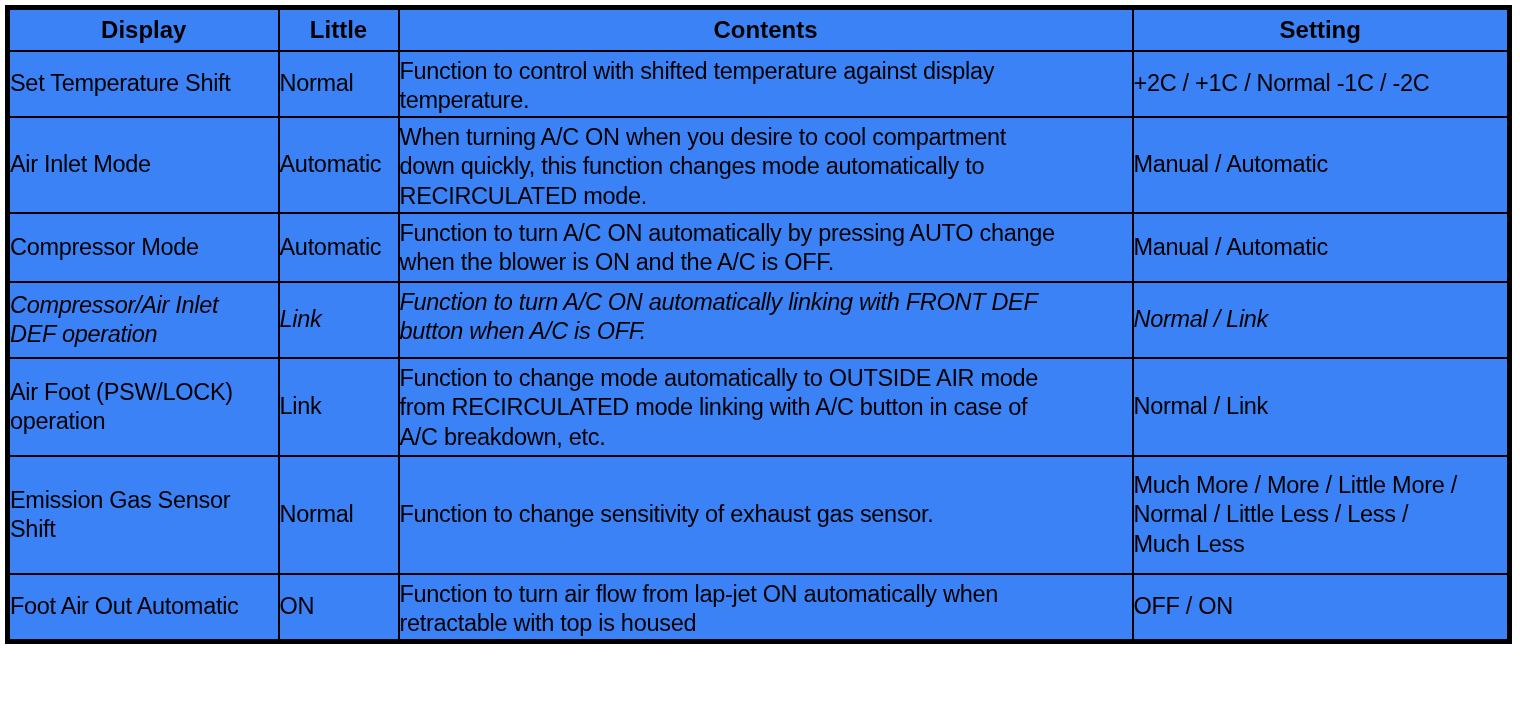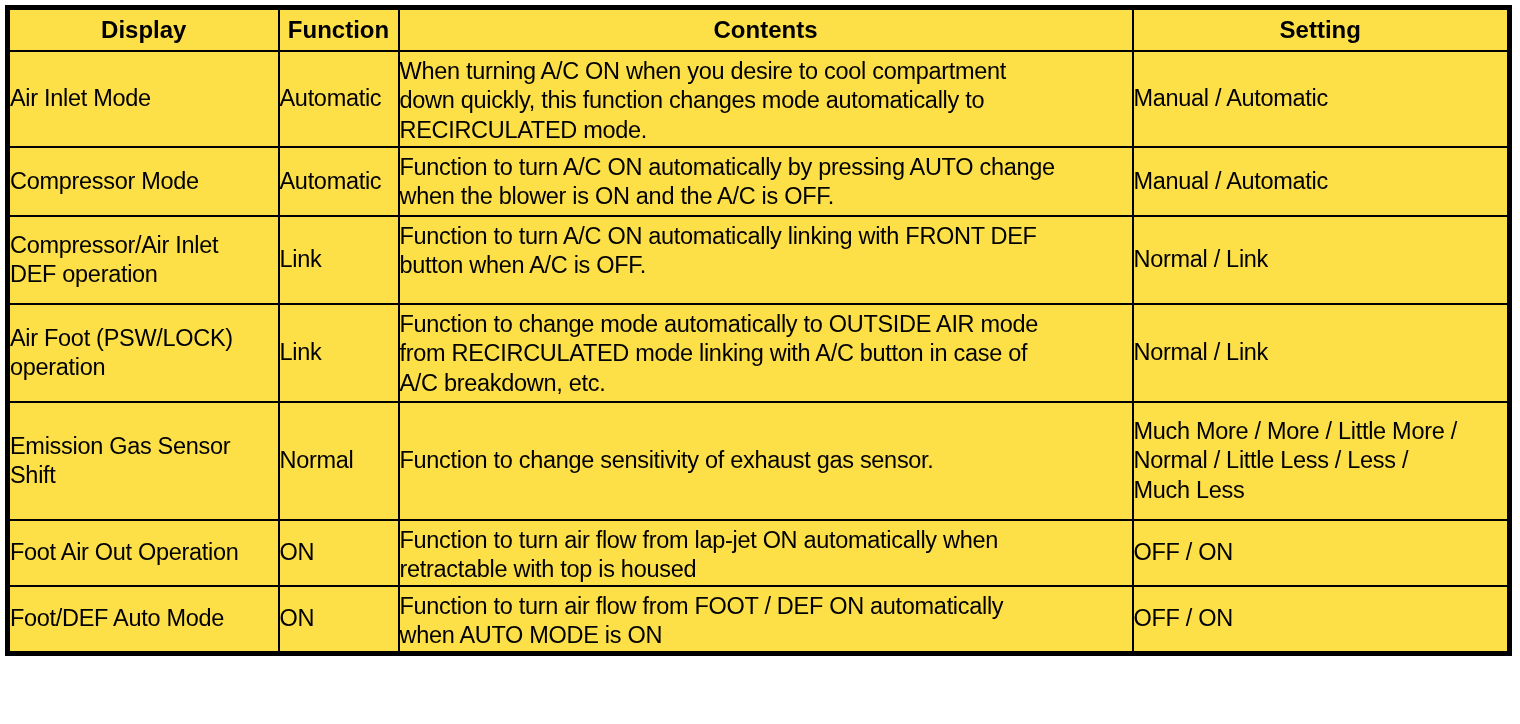--- a/index.html
+++ b/index.html
@@ -33,21 +33,21 @@
   table.spec-table col.c-setting  { width: 377px; }
 
   table.spec-table th,
   table.spec-table td {
     border: 2px solid #000000;
     padding: 0;
     font-size: 23.5px;
     line-height: 1.25;
     letter-spacing: -0.3px;
     color: #000000;
-    background: #fde047;
+    background: #3b82f6;
   }
   table.spec-table thead th {
     height: 40px;
     text-align: center;
     vertical-align: middle;
     font-weight: bold;
     font-size: 24px;
     letter-spacing: 0px;
   }
   td.cell-display,
@@ -62,21 +62,21 @@
     text-align: left;
     padding-left: 7px;
     padding-right: 6px;
   }
   td.cell-contents.align-top { vertical-align: top; padding-top: 5px; }
   td.cell-contents.align-mid { vertical-align: middle; margin-top: 16px; }
 
   .row-h-1 { height: 66px; }
   .row-h-2 { height: 96px; }
   .row-h-3 { height: 69px; }
-  .row-h-4 { height: 88px; }
+  .row-h-4 { height: 76px; font-style: italic; }
   .row-h-5 { height: 98px; }
   .row-h-6 { height: 118px; }
   .row-h-7 { height: 65px; }
   .row-h-8 { height: 63px; }
 
   .line { display: block; white-space: pre; }
 </style>
 </head>
 <body>
 
@@ -84,26 +84,39 @@
   <table class="spec-table">
     <colgroup>
       <col class="c-display">
       <col class="c-default">
       <col class="c-contents">
       <col class="c-setting">
     </colgroup>
     <thead>
       <tr>
         <th>Display</th>
-        <th>Function</th>
+        <th>Little</th>
         <th>Contents</th>
         <th>Setting</th>
       </tr>
     </thead>
     <tbody>
+      <tr class="row-h-1">
+        <td class="cell-display">
+            <span class="line">Set Temperature Shift</span>
+          </td>
+        <td class="cell-default">Normal</td>
+        <td class="cell-contents align-top">
+          <span class="line">Function to control with shifted temperature against display</span>
+          <span class="line">temperature.</span>
+        </td>
+        <td class="cell-setting">
+            <span class="line">+2C / +1C / Normal -1C / -2C</span>
+          </td>
+      </tr>
 
       <tr class="row-h-2">
         <td class="cell-display">
             <span class="line">Air Inlet Mode</span>
           </td>
         <td class="cell-default">Automatic</td>
         <td class="cell-contents align-top">
           <span class="line">When turning A/C ON when you desire to cool compartment</span>
           <span class="line">down quickly, this function changes mode automatically to</span>
           <span class="line">RECIRCULATED mode.</span>
@@ -169,40 +182,27 @@
         </td>
         <td class="cell-setting">
           <span class="line">Much More / More / Little More /</span>
           <span class="line">Normal / Little Less / Less /</span>
           <span class="line">Much Less</span>
         </td>
       </tr>
 
       <tr class="row-h-7">
         <td class="cell-display">
-            <span class="line">Foot Air Out Operation</span>
+            <span class="line">Foot Air Out Automatic</span>
           </td>
         <td class="cell-default">ON</td>
         <td class="cell-contents align-top">
           <span class="line">Function to turn air flow from lap-jet ON automatically when</span>
           <span class="line">retractable with top is housed</span>
         </td>
         <td class="cell-setting">
             <span class="line">OFF / ON</span>
           </td>
       </tr>
 
-      <tr class="row-h-8">
-        <td class="cell-display">
-            <span class="line">Foot/DEF Auto Mode</span>
-          </td>
-        <td class="cell-default">ON</td>
-        <td class="cell-contents align-top">
-          <span class="line">Function to turn air flow from FOOT / DEF ON automatically</span>
-          <span class="line">when AUTO MODE is ON</span>
-        </td>
-        <td class="cell-setting">
-            <span class="line">OFF / ON</span>
-          </td>
-      </tr>
     </tbody>
   </table>
 </div>
 
 </body></html>

